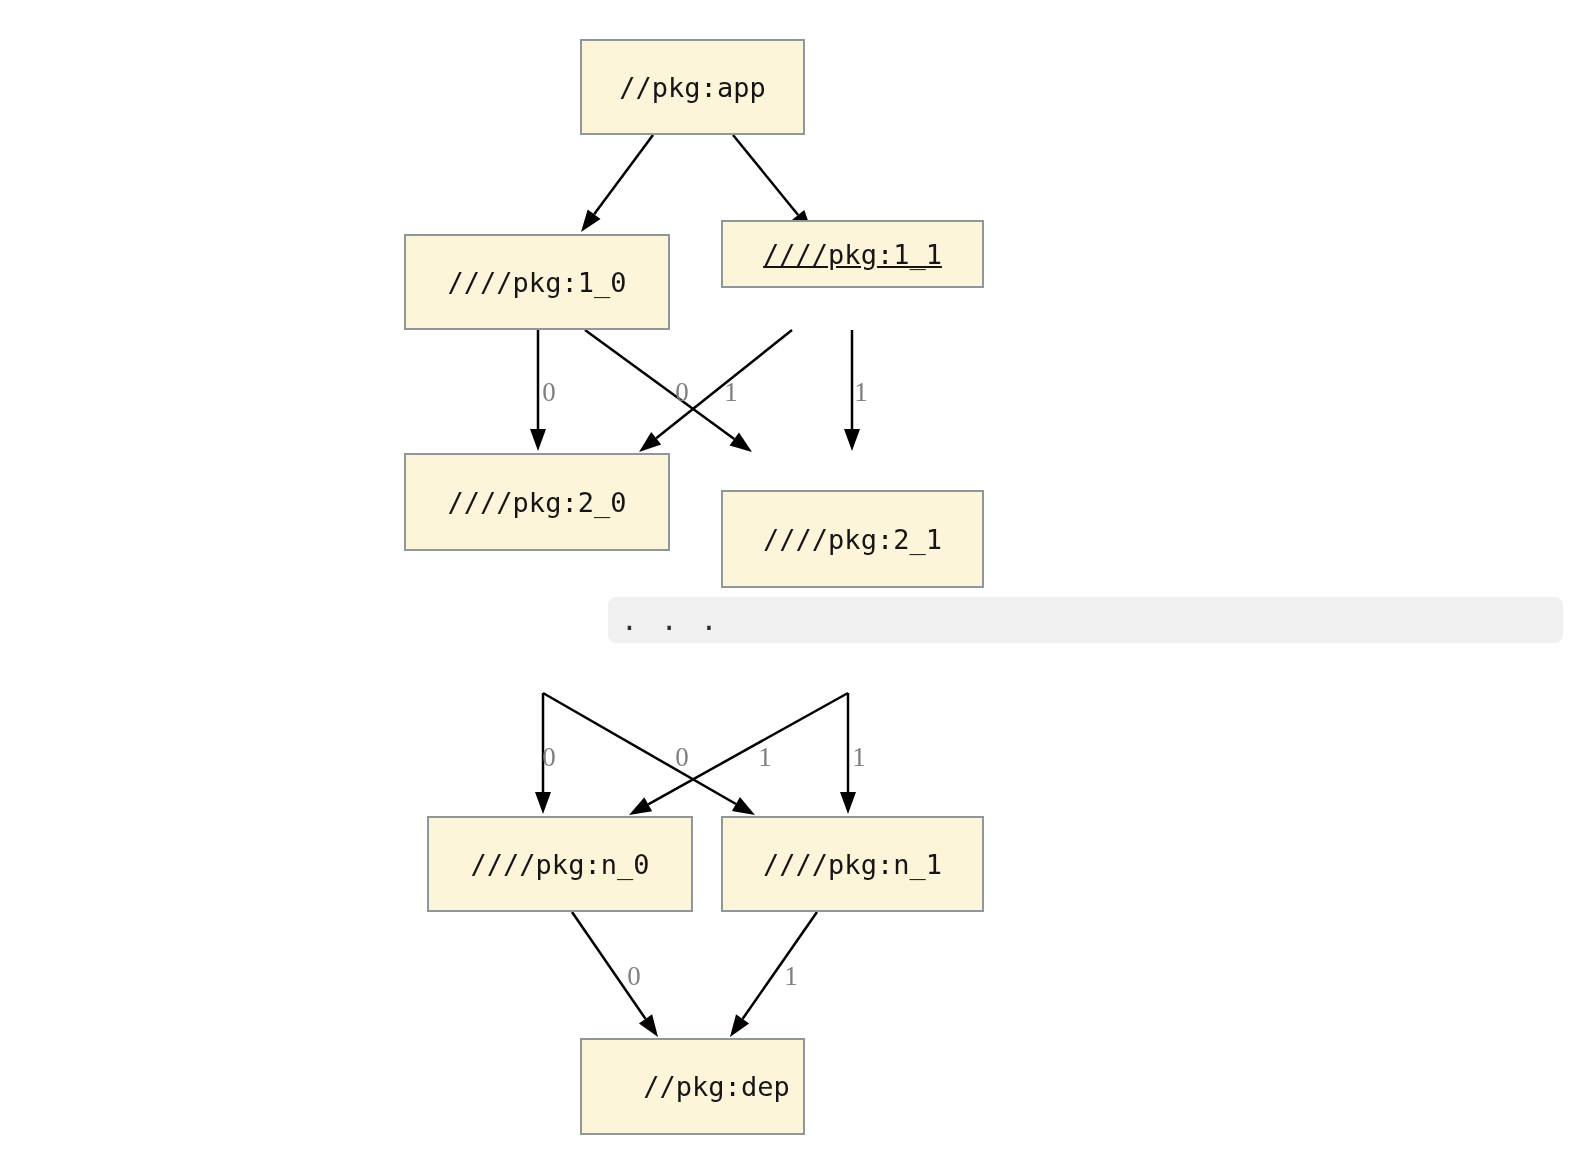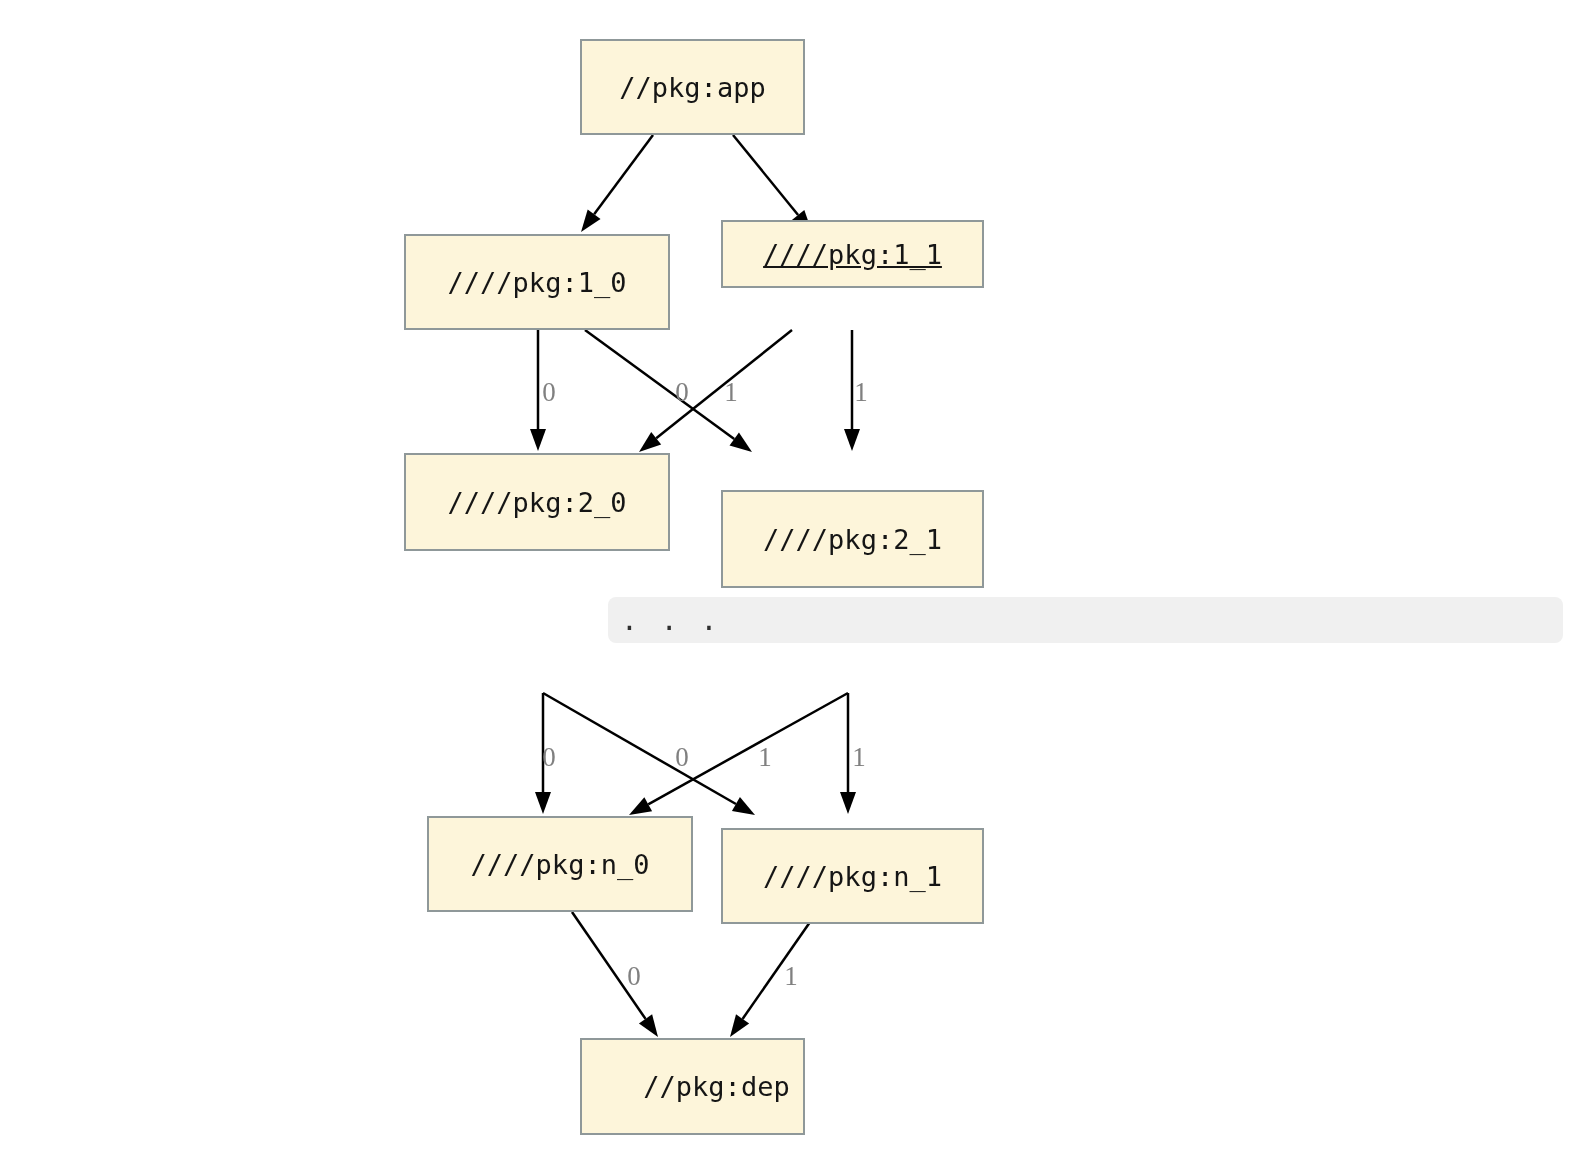--- a/index.html
+++ b/index.html
@@ -105,21 +105,21 @@
   </div>
   <div class="node" style="left: 404px; top: 453px; width: 266px; height: 98px;">
     <span>////pkg:2_0</span>
   </div>
   <div class="node" style="left: 721px; top: 453px; width: 263px; height: 98px; margin-top: 37px;">
     <span>////pkg:2_1</span>
   </div>
   <div class="node" style="left: 404px; top: 816px; width: 266px; height: 96px; margin-left: 23px;">
     <span>////pkg:n_0</span>
   </div>
-  <div class="node" style="left: 721px; top: 816px; width: 263px; height: 96px; margin-top: 12px;">
+  <div class="node" style="left: 721px; top: 816px; width: 263px; height: 96px;">
     <span>////pkg:n_1</span>
   </div>
   <div class="node" style="left: 580px; top: 1038px; width: 225px; height: 97px; padding-left: 48px;">
     <span>//pkg:dep</span>
   </div>
 
   <div class="ellipsis-band" style="left: 608px; top: 597px; width: 955px; height: 46px;">
     <span>. . .</span>
   </div>
 

